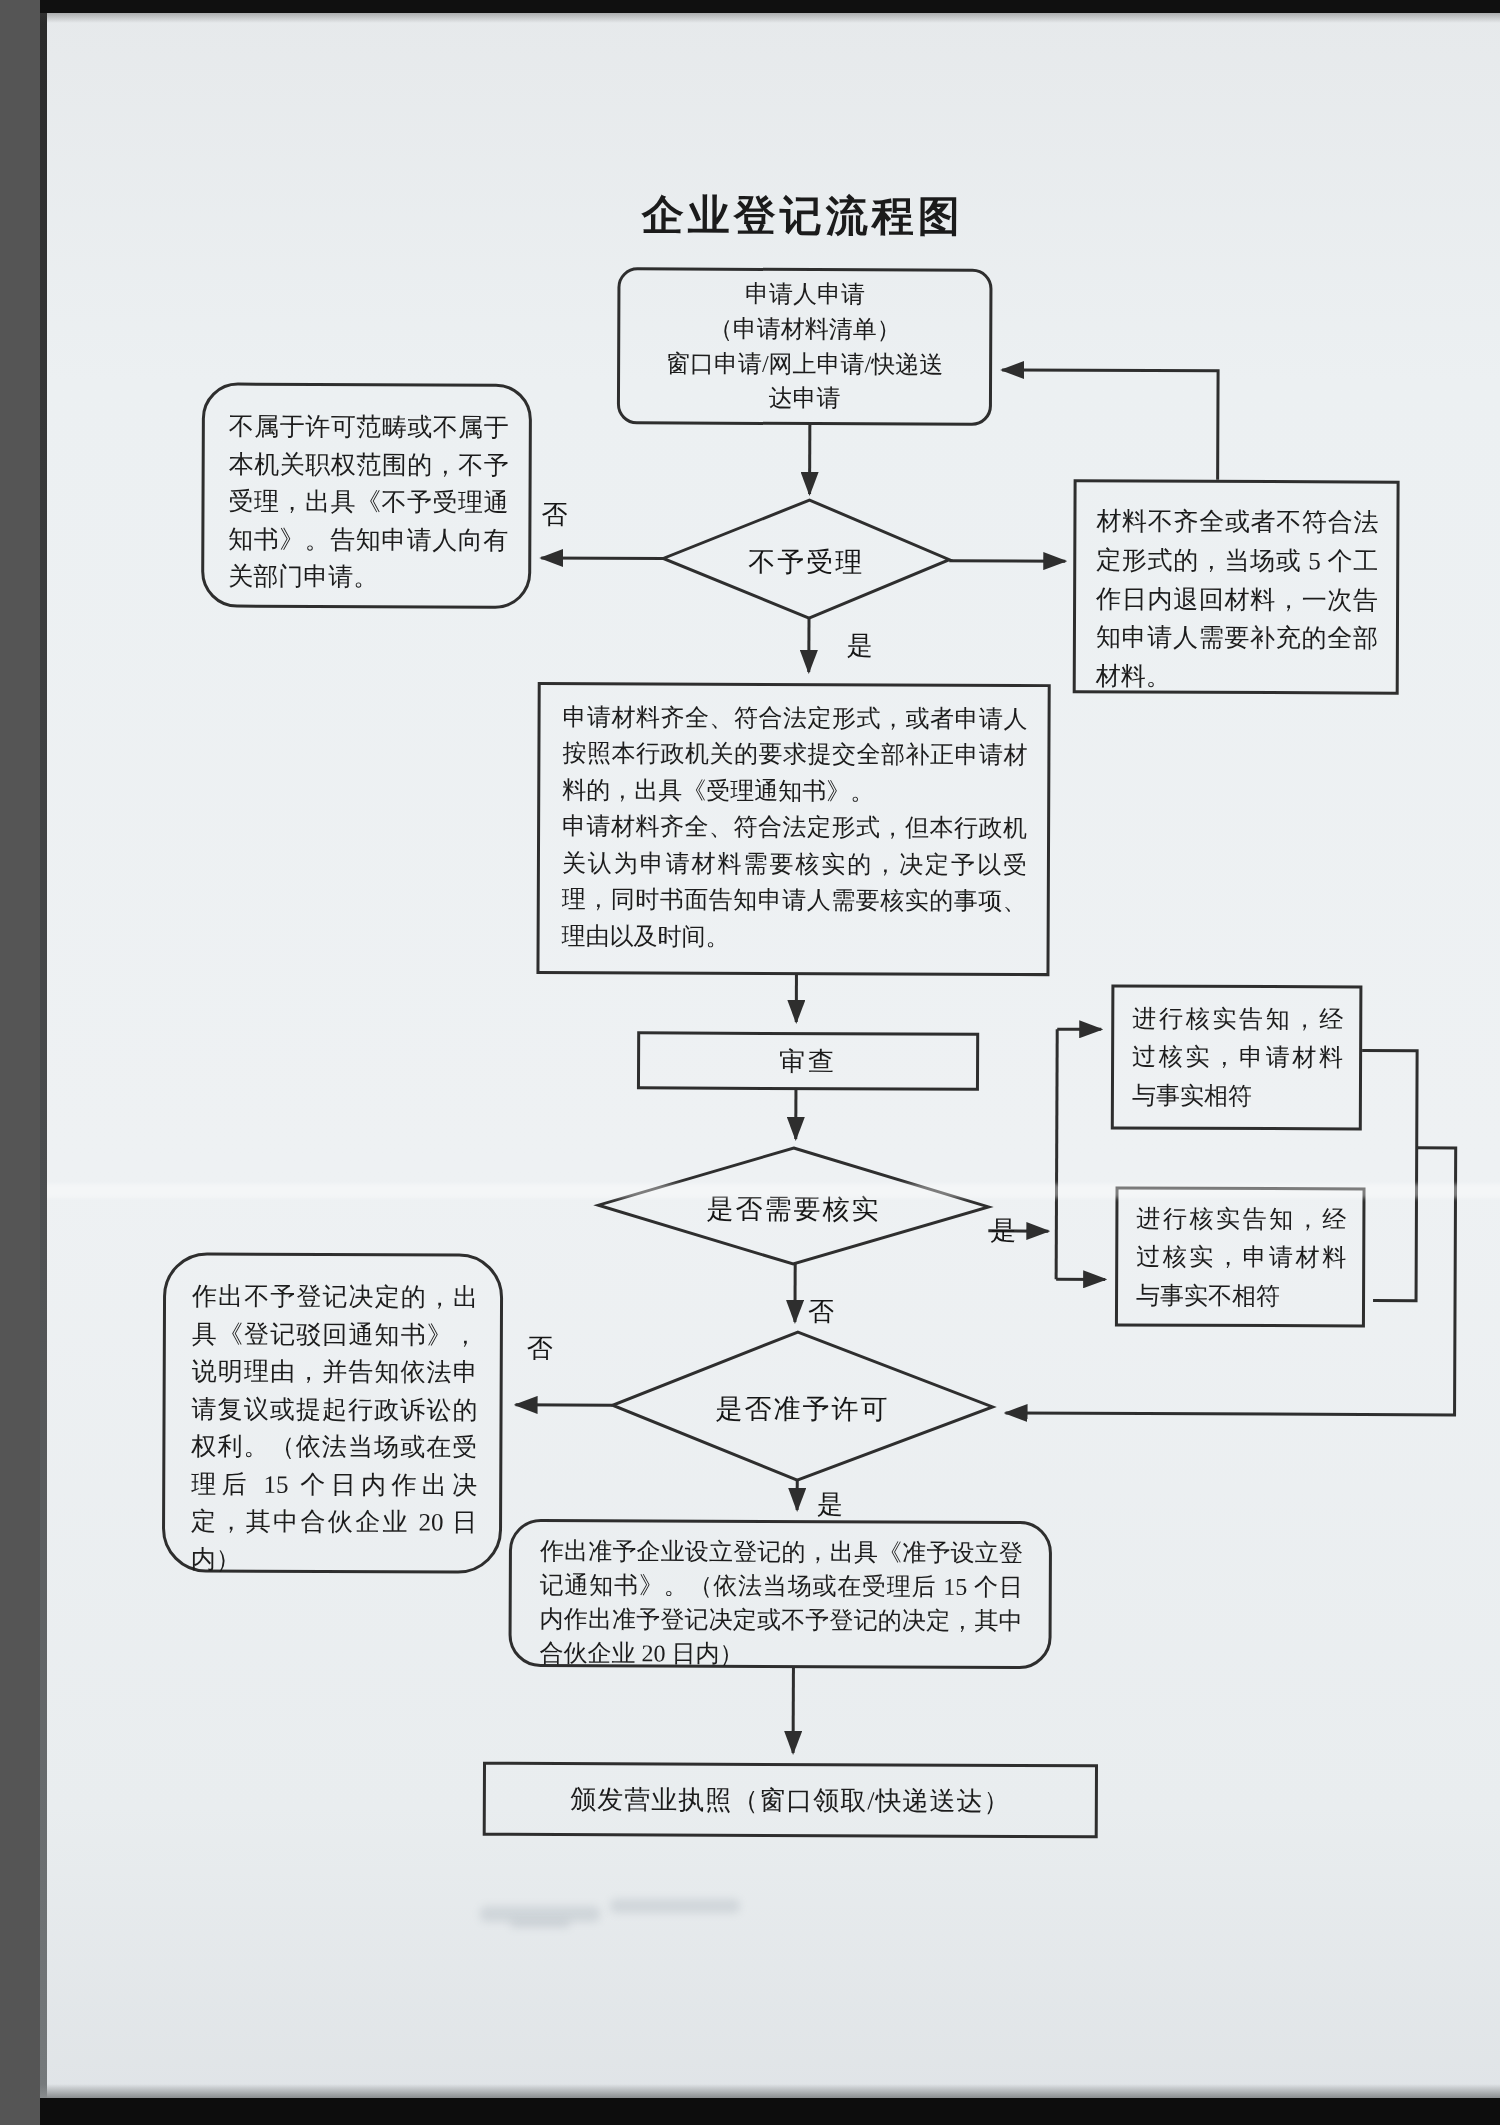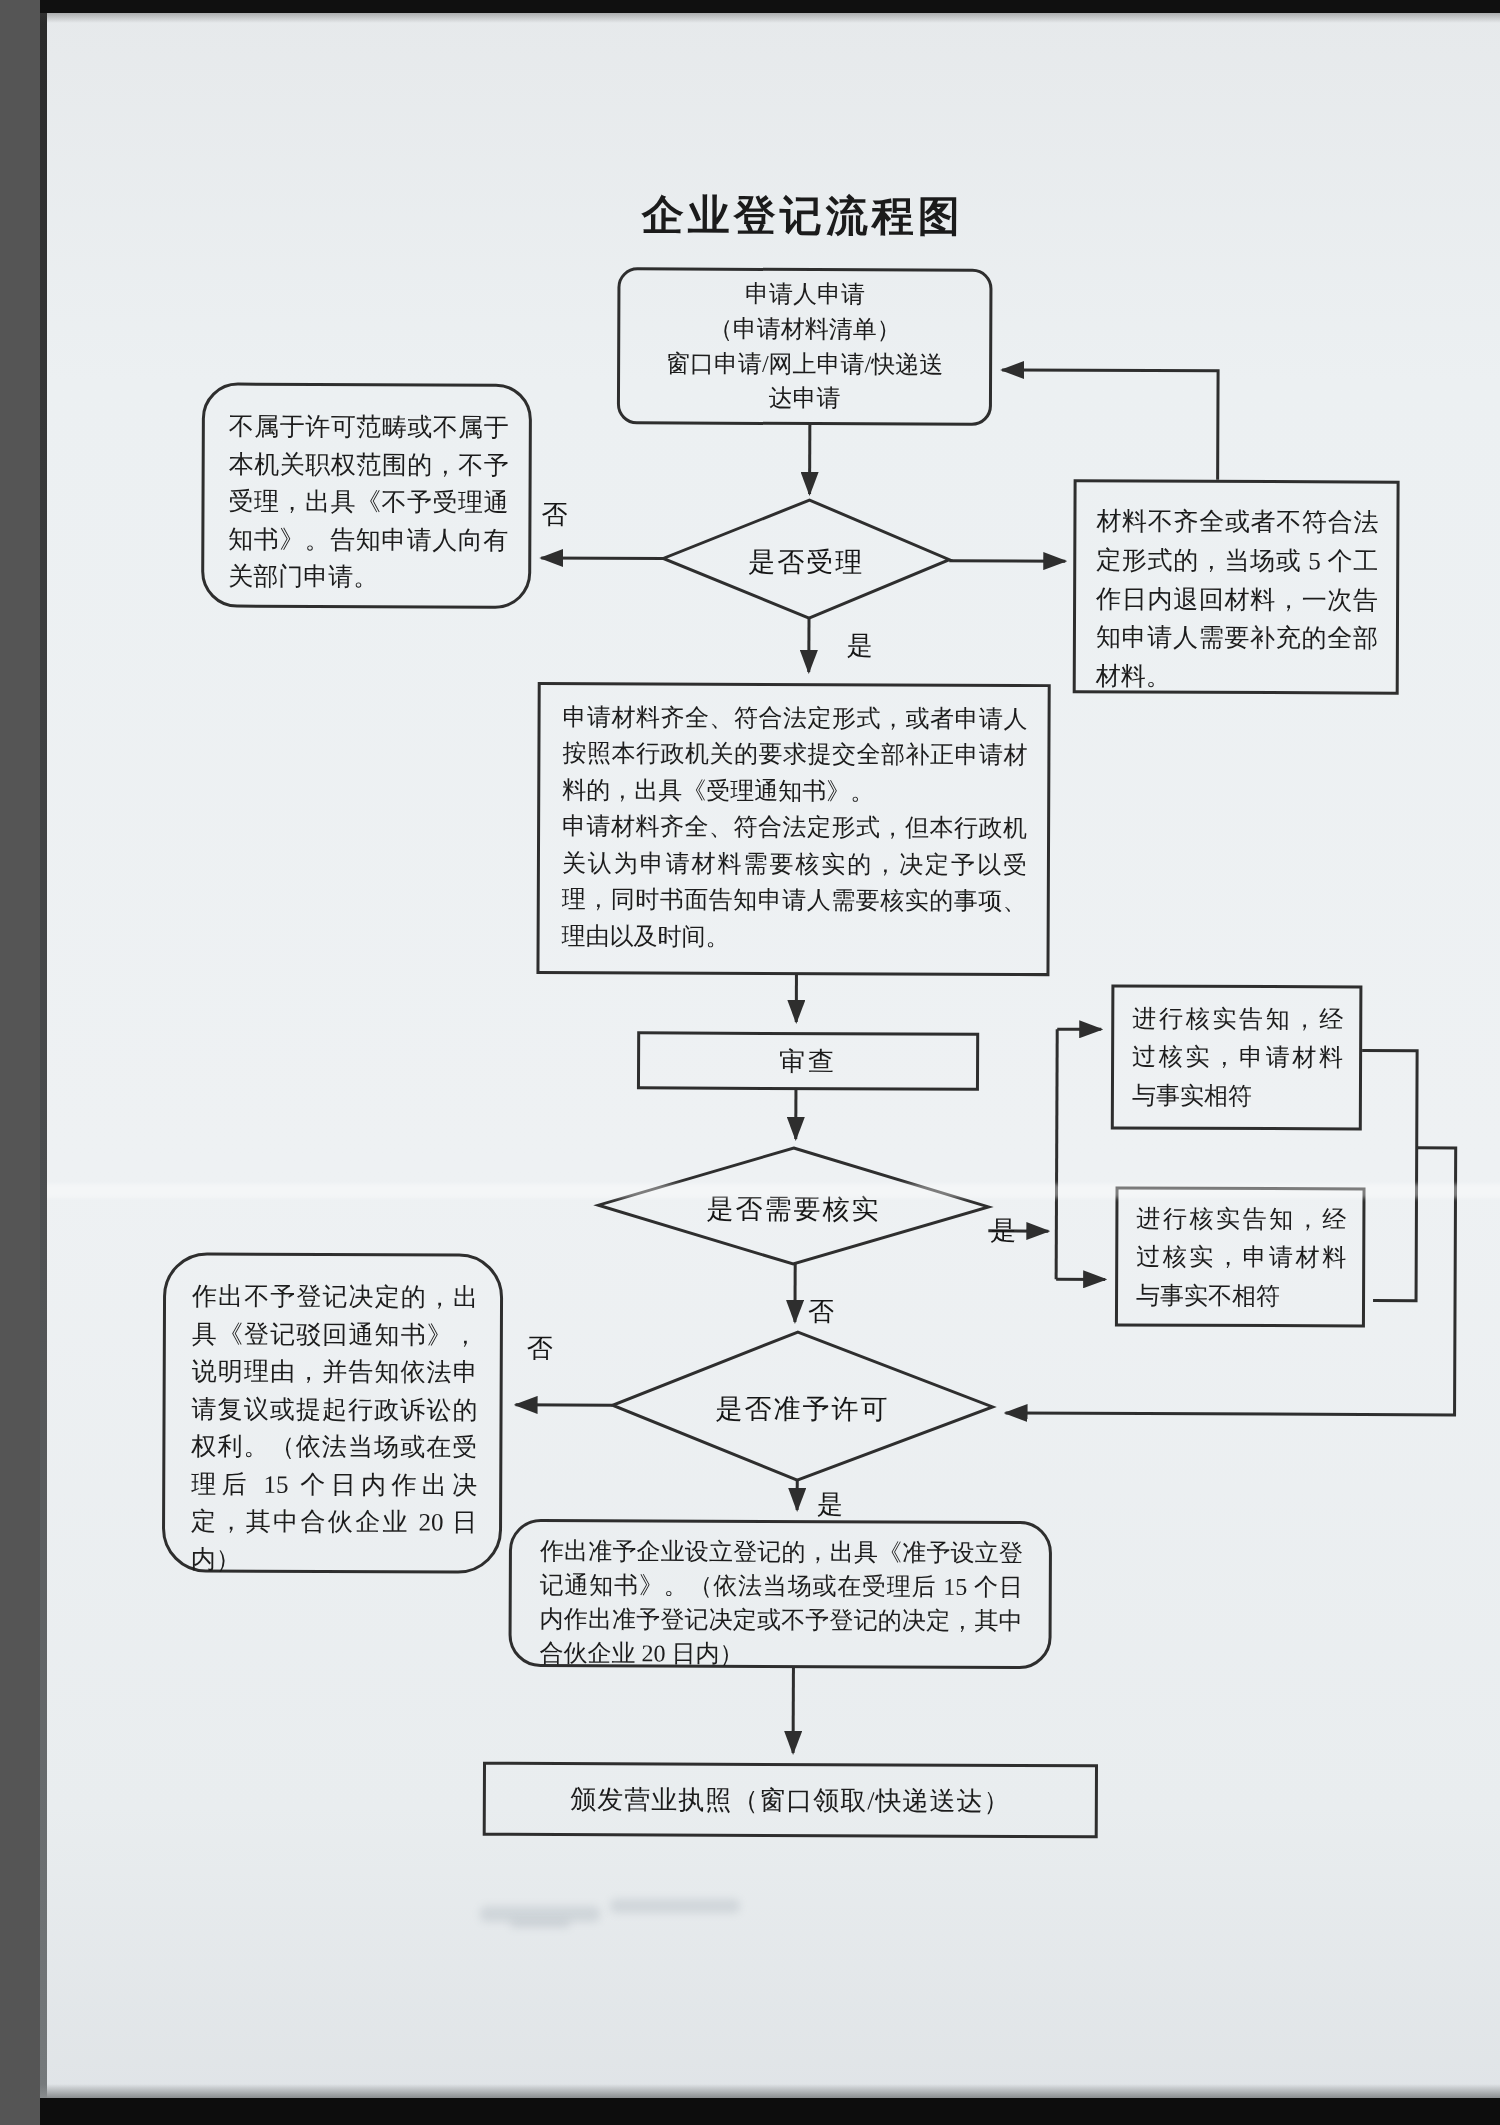--- a/index.html
+++ b/index.html
@@ -102,21 +102,21 @@
     <div class="node para" style="left:1072px;top:983px;width:251px;height:145px;padding:12px 16px 8px 18px;font-size:24px;line-height:1.6;">进行核实告知，经过核实，申请材料与事实相符</div>
 
     <div class="node para" style="left:1077px;top:1185px;width:250px;height:140px;padding:10px 16px 8px 18px;font-size:24px;line-height:1.6;">进行核实告知，经过核实，申请材料与事实不相符</div>
 
     <div class="node rounded para" style="left:125px;top:1255px;width:340px;height:320px;border-radius:44px;padding:22px 22px 14px 26px;font-size:25px;line-height:1.5;">作出不予登记决定的，出具《登记驳回通知书》，说明理由，并告知依法申请复议或提起行政诉讼的权利。（依法当场或在受理后 15 个日内作出决定，其中合伙企业 20 日内）</div>
 
     <div class="node rounded para" style="left:472px;top:1520px;width:543px;height:148px;border-radius:32px;padding:12px 26px 8px 28px;font-size:24px;line-height:1.42;">作出准予企业设立登记的，出具《准予设立登记通知书》。（依法当场或在受理后 15 个日内作出准予登记决定或不予登记的决定，其中合伙企业 20 日内）</div>
 
     <div class="node centered" style="left:447px;top:1763px;width:615px;height:74px;font-size:26px;letter-spacing:1px;">颁发营业执照（窗口领取/快递送达）</div>
 
-    <div class="dlabel" style="left:665px;top:544px;width:200px;">是否受理</div>
+    <div class="dlabel" style="left:665px;top:544px;width:200px;">不予受理</div>
     <div class="dlabel" style="left:630px;top:1191px;width:250px;">是否需要核实</div>
     <div class="dlabel" style="left:640px;top:1391px;width:250px;">是否准予许可</div>
 
     <span class="elabel" style="left:500px;top:498px;">否</span>
     <span class="elabel" style="left:806px;top:628px;">是</span>
     <span class="elabel" style="left:952px;top:1212px;">是</span>
     <span class="elabel" style="left:770px;top:1294px;">否</span>
     <span class="elabel" style="left:489px;top:1332px;">否</span>
     <span class="elabel" style="left:780px;top:1487px;">是</span>
 

